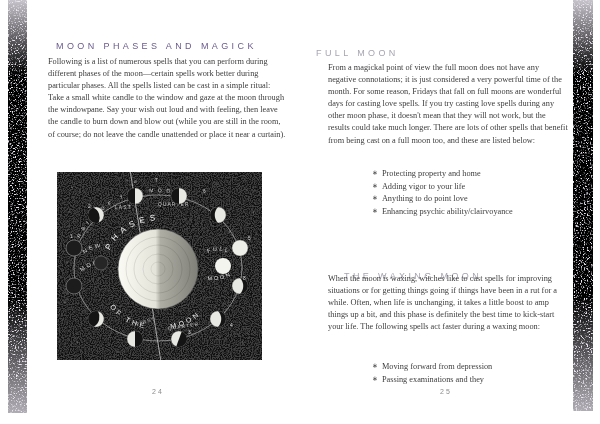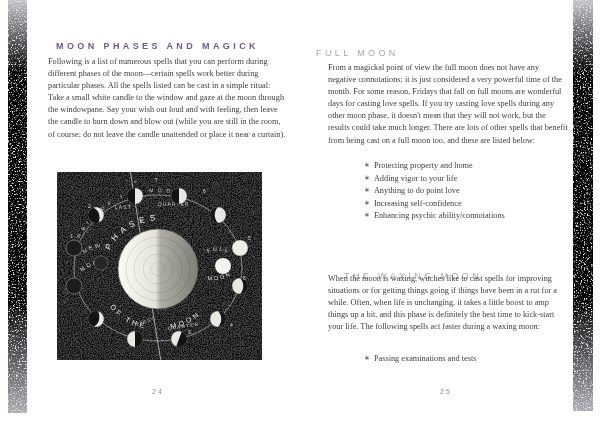--- a/index.html
+++ b/index.html
@@ -3,24 +3,24 @@
 <meta charset="utf-8">
 <style>
   html,body{margin:0;padding:0;background:#ffffff;}
   #page{position:relative;width:600px;height:424px;background:#ffffff;overflow:hidden;
         font-family:"Liberation Serif",serif;}
   .strip{position:absolute;top:0;overflow:hidden;}
   .strip .fade{position:absolute;left:0;top:0;width:100%;height:100%;
         background:linear-gradient(to bottom,rgba(235,230,240,0.85) 0%,rgba(235,230,240,0) 18%,rgba(235,230,240,0) 72%,rgba(235,230,240,0.75) 100%);}
   .heading{position:absolute;font-family:"Liberation Sans",sans-serif;font-size:9px;
         letter-spacing:3.4px;white-space:nowrap;}
-  .h-purple{color:#6a5a8e;font-weight:bold;padding-left:8px;}
+  .h-purple{color:#6a5a8e;font-weight:normal;padding-left:8px;}
   .h-gray{color:#a7a5b1;}
   .body-text{position:absolute;font-size:8.3px;line-height:12.1px;color:#3d3d3d;}
-  ul.spell-list{position:absolute;list-style:none;margin:4px;padding:0 0 0 0;}
+  ul.spell-list{position:absolute;list-style:none;margin:12px;padding:0 0 0 0;}
   ul.spell-list li{font-size:8.3px;line-height:11.6px;color:#3d3d3d;white-space:nowrap;}
   ul.spell-list .b{display:inline-block;margin-right:4px;font-size:7px;color:#4a4a4a;
         transform:translateY(-1px);}
   .pagenum{position:absolute;font-family:"Liberation Sans",sans-serif;font-size:7px;
         letter-spacing:2px;color:#8d8d8d;text-align:center;}
   svg text{font-family:"Liberation Sans",sans-serif;}
 </style>
 </head>
 <body>
 
@@ -224,27 +224,27 @@
   <div class="pagenum" style="left:48px;top:388px;width:220px;">24</div>
 
   <div class="heading h-gray" style="left:316px;top:48px;">FULL MOON</div>
 
   <div class="body-text" style="left:328px;top:62px;width:240px;">From a magickal point of view the full moon does not have any negative connotations; it is just considered a very powerful time of the month. For some reason, Fridays that fall on full moons are wonderful days for casting love spells. If you try casting love spells during any other moon phase, it doesn't mean that they will not work, but the results could take much longer. There are lots of other spells that benefit from being cast on a full moon too, and these are listed below:</div>
 
   <ul class="spell-list" style="left:360px;top:156px;">
     <li><span class="b">∗</span><span>Protecting property and home</span></li>
     <li><span class="b">∗</span><span>Adding vigor to your life</span></li>
     <li><span class="b">∗</span><span>Anything to do point love</span></li>
-    <li><span class="b">∗</span><span>Increasing self-confidence</span></li>
-    <li><span class="b">∗</span><span>Enhancing psychic ability/connotations</span></li>
+    <li><span class="b">∗</span><span>Enhancing psychic ability/clairvoyance</span></li>
   </ul>
 
   <div class="heading h-gray" style="left:344px;top:259px;margin-top:12px;">THE WAXING MOON</div>
 
   <div class="body-text" style="left:328px;top:273px;width:240px;">When the moon is waxing, witches like to cast spells for improving situations or for getting things going if things have been in a rut for a while. Often, when life is unchanging, it takes a little boost to amp things up a bit, and this phase is definitely the best time to kick-start your life. The following spells act faster during a waxing moon:</div>
 
   <ul class="spell-list" style="left:360px;top:349px;">
-    <li><span class="b">∗</span><span>Passing examinations and tests</span></li>
+    <li><span class="b">∗</span><span>Moving forward from depression</span></li>
+    <li><span class="b">∗</span><span>Passing examinations and they</span></li>
   </ul>
 
   <div class="pagenum" style="left:328px;top:388px;width:236px;">25</div>
 
 </div>
 
 </body></html>

